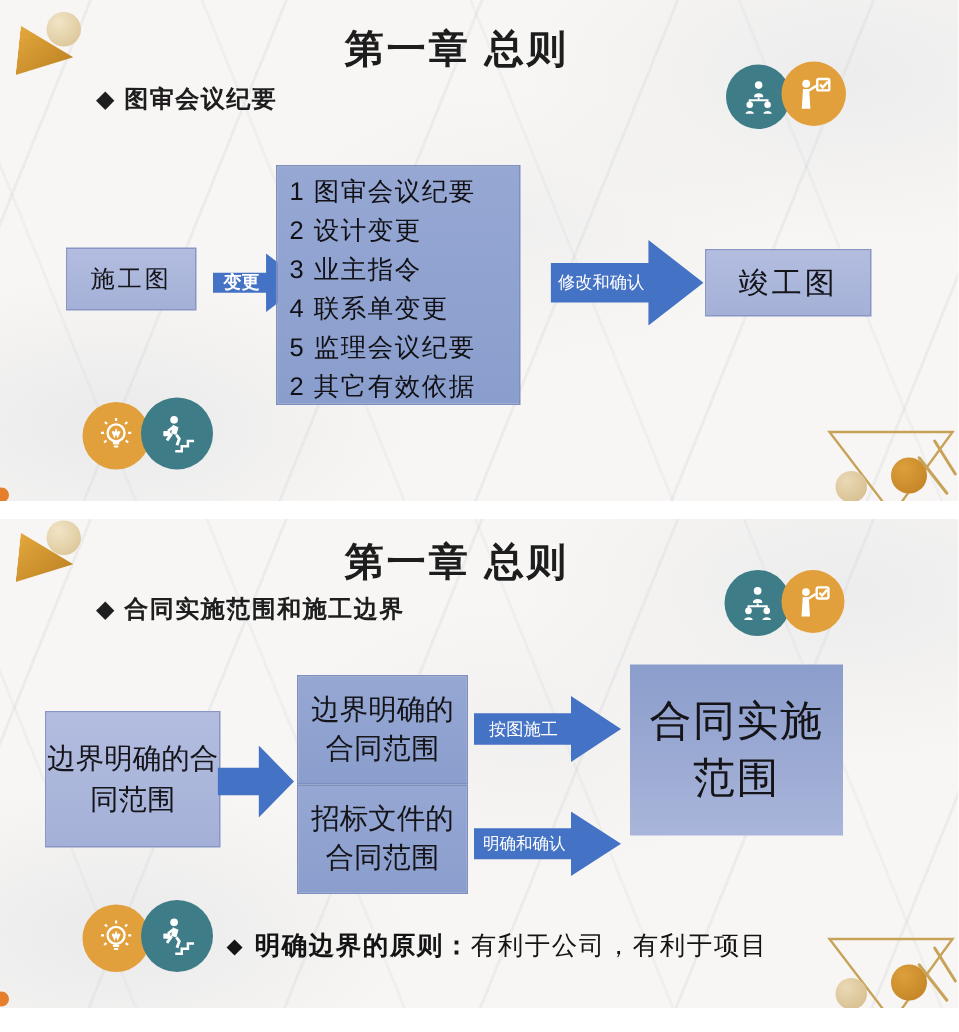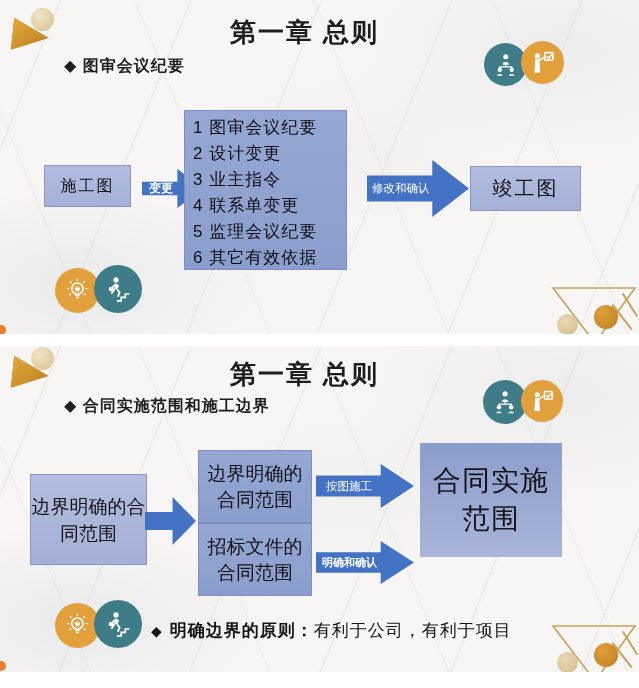--- a/index.html
+++ b/index.html
@@ -89,21 +89,21 @@
   }
   .arrow-change{left:142px;top:169px;width:61px;height:39px;font-size:12px;font-weight:bold;
     padding-left:7px;clip-path:polygon(0 33%,58% 33%,58% 0,100% 50%,58% 100%,58% 67%,0 67%);}
   .arrow-confirm{left:367px;top:160px;width:102px;height:57px;font-size:11.5px;
     padding-left:5px;clip-path:polygon(0 27%,64% 27%,64% 0,100% 50%,64% 100%,64% 73%,0 73%);}
   .arrow-plain{left:145px;top:151px;width:51px;height:48px;
     clip-path:polygon(0 31%,54% 31%,54% 0,100% 50%,54% 100%,54% 69%,0 69%);}
   .arrow-top{left:316px;top:118px;width:98px;height:44px;font-size:11.5px;
     padding-left:10px;clip-path:polygon(0 26%,66% 26%,66% 0,100% 50%,66% 100%,66% 74%,0 74%);}
   .arrow-bottom{left:316px;top:195px;width:98px;height:43px;font-size:11px;
-    padding-left:6px;clip-path:polygon(0 26%,66% 26%,66% 0,100% 50%,66% 100%,66% 74%,0 74%);font-weight:bold;}
+    padding-left:6px;clip-path:polygon(0 26%,66% 26%,66% 0,100% 50%,66% 100%,66% 74%,0 74%);}
 
   
   .footer-line{
     position:absolute;left:151px;top:273px;display:flex;align-items:center;
     color:#141414;font-size:17px;
   }
   .footer-line .diamond{font-size:14px;margin-right:8px;}
   .footer-line .bold{font-weight:bold;letter-spacing:1px;}
   .footer-line .normal{font-weight:normal;letter-spacing:1px;}
 
@@ -149,21 +149,21 @@
 
   <div class="box start-box">施工图</div>
   <div class="barrow arrow-change">变更</div>
 
   <div class="box box-mid list-box">
     <div>1 图审会议纪要</div>
     <div>2 设计变更</div>
     <div>3 业主指令</div>
     <div>4 联系单变更</div>
     <div>5 监理会议纪要</div>
-    <div>6 其它有效依据</div>
+    <div>2 其它有效依据</div>
   </div>
 
   <div class="barrow arrow-confirm">修改和确认</div>
   <div class="box end-box">竣工图</div>
 
   <div class="icon-circle orange" style="left:55px;top:268px;width:45px;height:45px;z-index:1">
     <svg viewBox="0 0 24 24">
       <g stroke="#fff" fill="none" stroke-width="1.3">
         <circle cx="12" cy="10.5" r="4.7"></circle>
         <path d="M10.1 9.6l1 2.3.9-2.3.9 2.3 1-2.3"></path>

